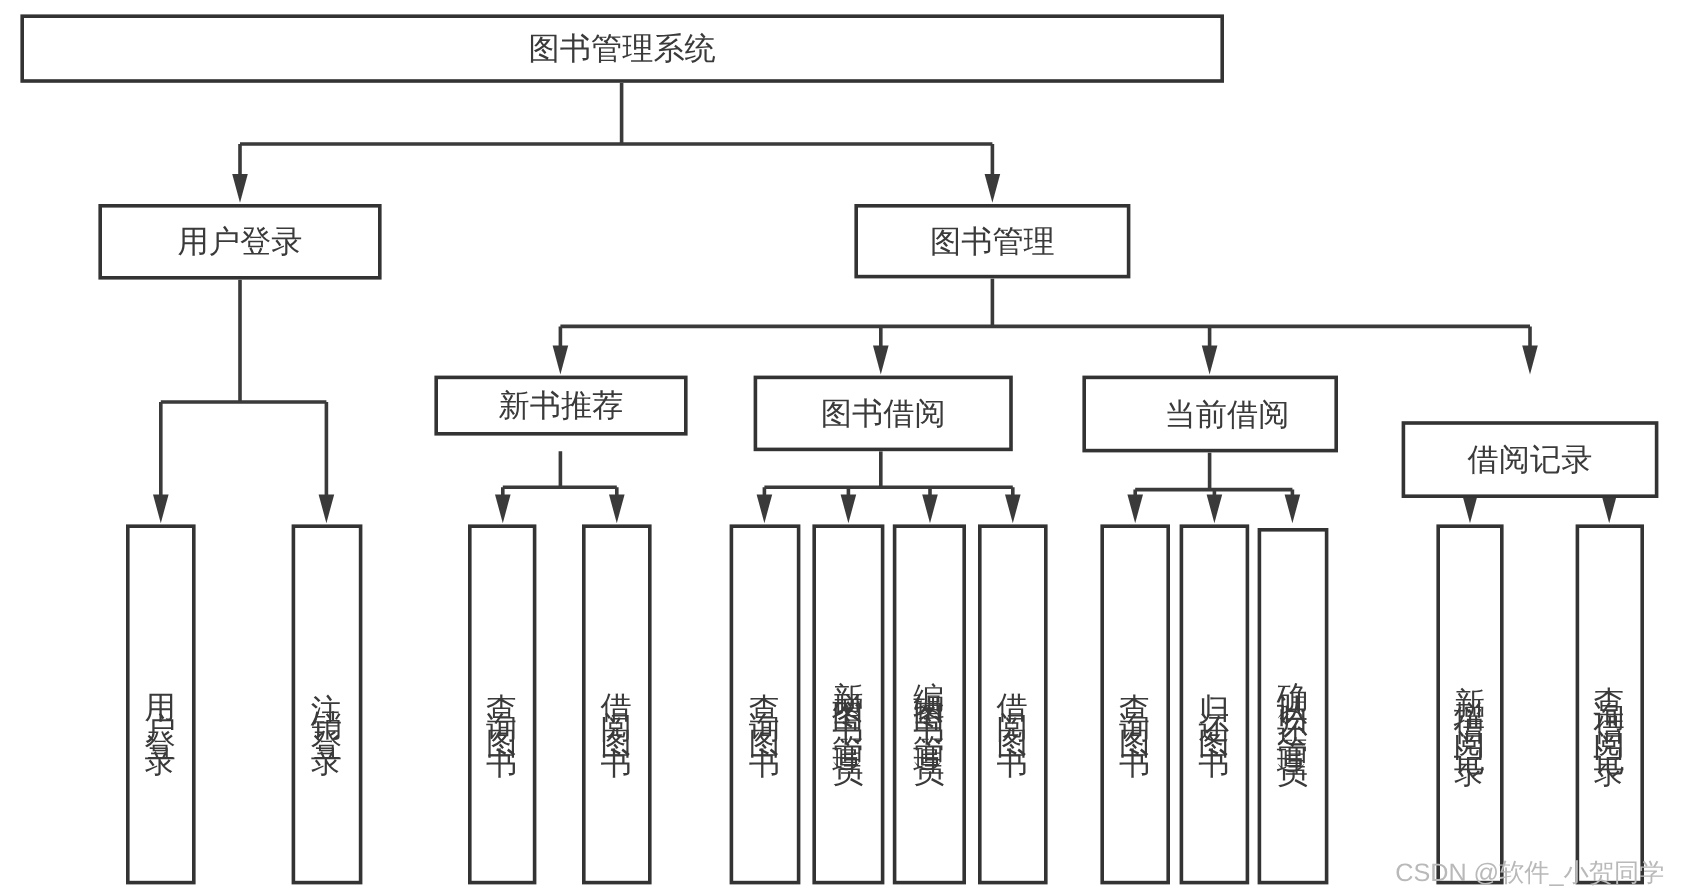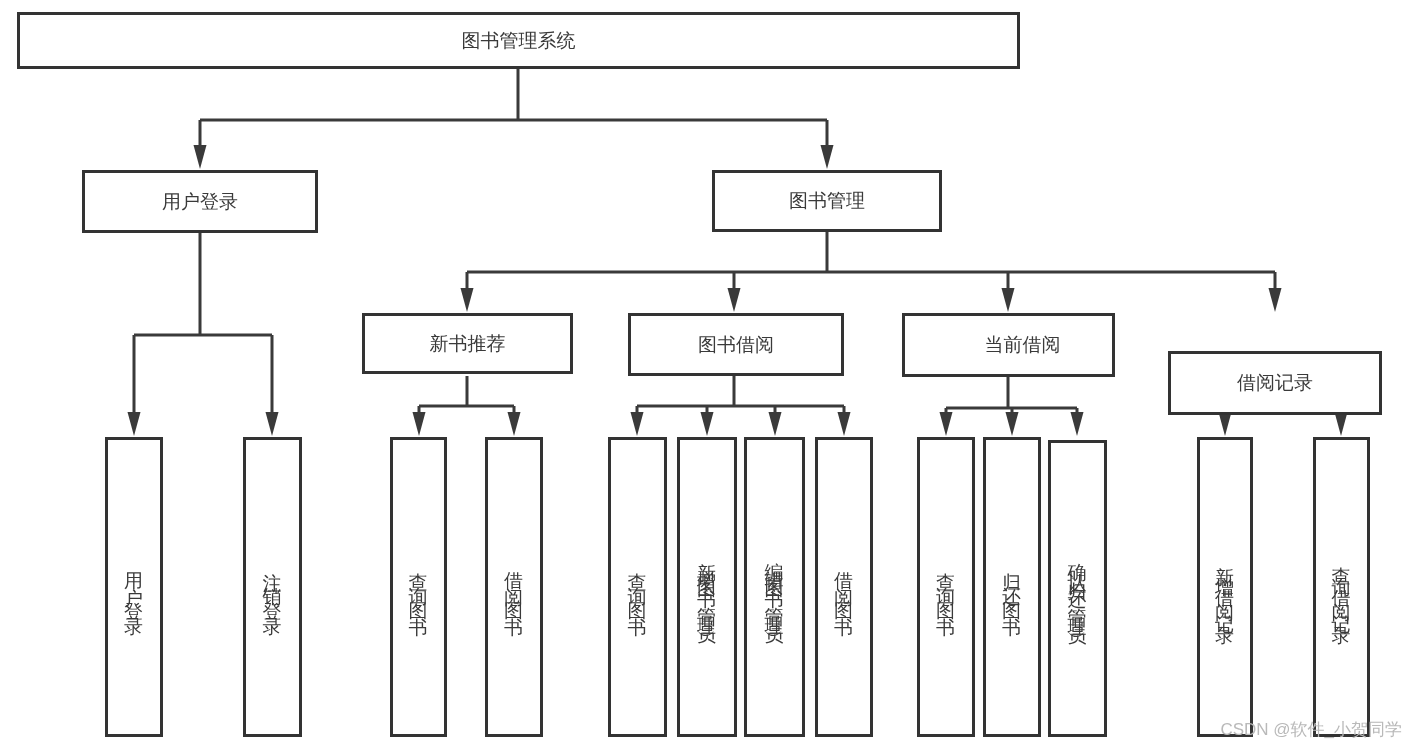--- a/index.html
+++ b/index.html
@@ -23,39 +23,39 @@
   }
   .box {
     position: absolute;
     box-sizing: border-box;
     background: #ffffff;
     border: 3px solid #333333;
     color: #3a3a3a;
     display: flex;
     align-items: center;
     justify-content: center;
-    font-size: 19px;
+    font-size: 26px;
     z-index: 1;
     text-align: center;
     white-space: nowrap;
   }
   .leaf .vtext {
     writing-mode: vertical-rl;
     text-orientation: mixed;
     letter-spacing: 15px;
     line-height: 1;
   }
   .leaf .vtext.len6 { letter-spacing: 12px; }
   .leaf .vtext.len9 { letter-spacing: 9px; }
   .watermark {
     position: absolute;
-    right: 3px;
+    right: 18px;
     bottom: 6px;
     color: #b9b9b9;
-    font-size: 17px;
+    font-size: 21px;
     z-index: 2;
     white-space: nowrap;
   }
 </style>
 </head>
 <body>
 
 <div class="canvas">
 
   <svg class="edges" width="1405" height="747" viewBox="0 0 1405 747" fill="none" stroke="#3a3a3a" stroke-width="3">
@@ -98,21 +98,21 @@
     <span>图书管理系统</span>
   </div>
 
   <div class="box" style="left:82px; top:170px; width:236px; height:63px;">
     <span>用户登录</span>
   </div>
   <div class="box" style="left:712px; top:170px; width:230px; height:62px;">
     <span>图书管理</span>
   </div>
 
-  <div class="box" style="left:362px; top:313px; width:211px; height:61px;">
+  <div class="box" style="left:362px; top:313px; width:211px; height:50px;">
     <span>新书推荐</span>
   </div>
   <div class="box" style="left:628px; top:313px; width:216px; height:63px;">
     <span>图书借阅</span>
   </div>
   <div class="box" style="left:902px; top:313px; width:213px; height:64px;padding-left:28px;">
     <span>当前借阅</span>
   </div>
   <div class="box" style="left:1168px; top:313px; width:214px; height:64px;margin-top:38px;">
     <span>借阅记录</span>

